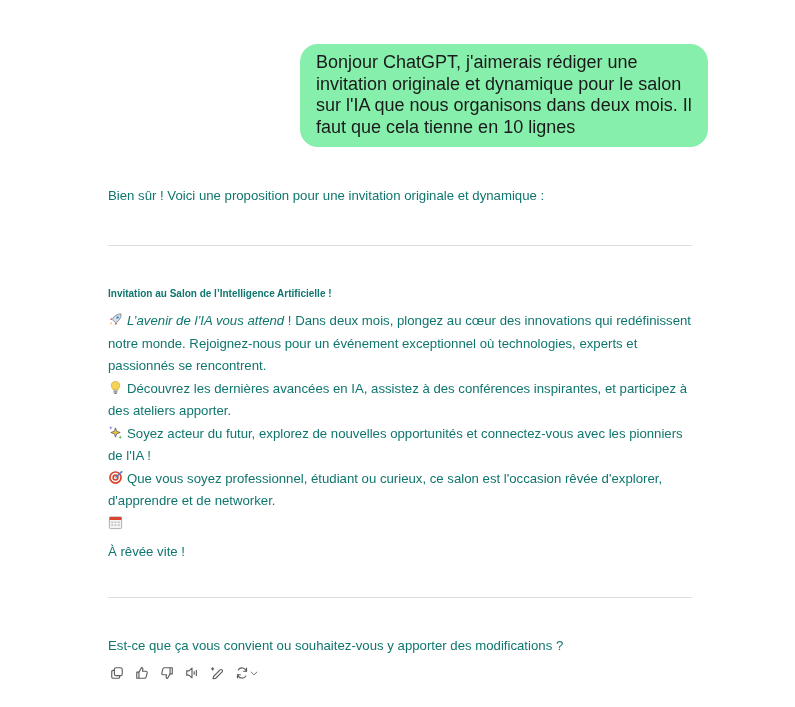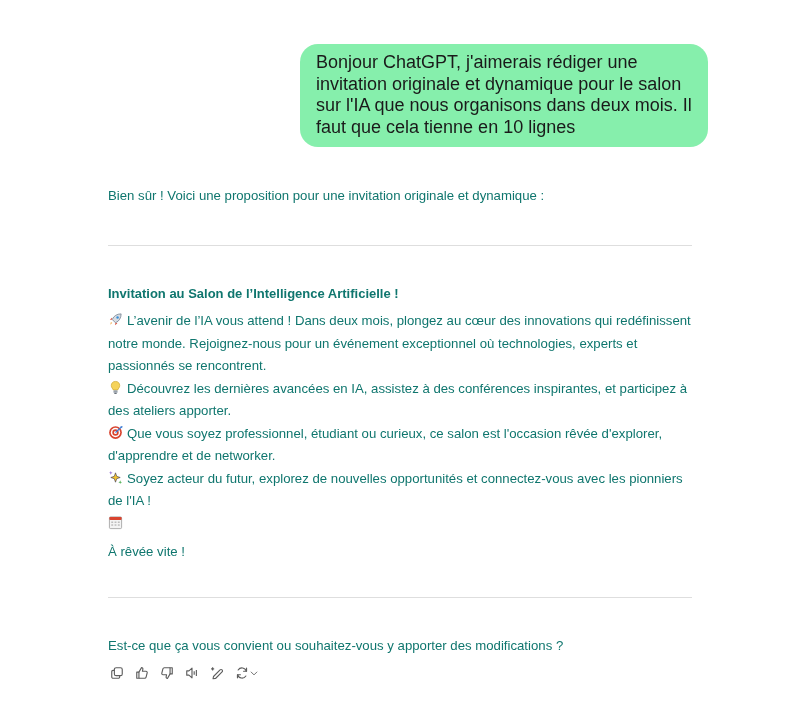--- a/index.html
+++ b/index.html
@@ -48,31 +48,31 @@
       height: 1px;
       background: #dedede;
       border: none;
       margin: 0;
     }
     .hr1 { margin-top: 37px; }
     .title {
       font-weight: bold;
       margin-top: 37px;
       margin-bottom: 5px;
-      font-size: 13px;
+      font-size: 10px;
     }
     .para { margin: 0; }
     .emoji {
       display: inline-block;
       width: 15px;
       height: 15px;
       vertical-align: -2px;
       margin-right: 4px;
     }
-    .em { }
+    .em { font-style: italic; }
     .closing { margin-top: 6px; }
     .hr2 { margin-top: 33px; }
     .question { margin-top: 37px; }
     .actions {
       display: flex;
       align-items: center;
       gap: 10px;
       margin-top: 8px;
       margin-left: 1px;
     }
@@ -121,38 +121,38 @@
           <path d="M8 1.5 C5 1.5 3.5 3.6 3.5 6 C3.5 8 5 9 5.6 10.6 L10.4 10.6 C11 9 12.5 8 12.5 6 C12.5 3.6 11 1.5 8 1.5Z" fill="#f5d35a" stroke="#c9a227" stroke-width="0.7"></path>
           <rect x="5.8" y="11" width="4.4" height="2.6" rx="0.6" fill="#9aa3ad"></rect>
           <rect x="6.6" y="13.6" width="2.8" height="1.2" rx="0.5" fill="#6c757d"></rect>
         </svg>
     </span><span>Découvrez les dernières avancées en IA, assistez à des conférences inspirantes, et participez à des ateliers apporter.</span>
   </div>
 
   <div class="para">
     <span class="emoji">
       <svg viewBox="0 0 16 16">
+          <path d="M8 3 L9.3 6.7 L13 8 L9.3 9.3 L8 13 L6.7 9.3 L3 8 L6.7 6.7Z" fill="#f2c230" stroke="#2f2f4f" stroke-width="0.6"></path>
+          <path d="M3 1 L3.6 2.6 L5 3 L3.6 3.4 L3 5 L2.4 3.4 L1 3 L2.4 2.6Z" fill="#8e6ad8"></path>
+          <path d="M13 11 L13.5 12.5 L15 13 L13.5 13.5 L13 15 L12.5 13.5 L11 13 L12.5 12.5Z" fill="#4caf50"></path>
+        </svg>
+    </span><span>Soyez acteur du futur, explorez de nouvelles opportunités et connectez-vous avec les pionniers de l'IA !</span>
+  </div>
+
+  <div class="para">
+    <span class="emoji">
+      <svg viewBox="0 0 16 16">
           <circle cx="8" cy="8" r="6.8" fill="#d9442f"></circle>
           <circle cx="8" cy="8" r="5" fill="#ffffff"></circle>
           <circle cx="8" cy="8" r="3.4" fill="#d9442f"></circle>
           <circle cx="8" cy="8" r="1.6" fill="#ffffff"></circle>
           <path d="M8 8 L14.5 2" stroke="#3a7bd5" stroke-width="1.4"></path>
           <path d="M13 1.5 L15.5 1 L15 3.5Z" fill="#3a7bd5"></path>
         </svg>
     </span><span>Que vous soyez professionnel, étudiant ou curieux, ce salon est l'occasion rêvée d'explorer, d'apprendre et de networker.</span>
-  </div>
-
-  <div class="para">
-    <span class="emoji">
-      <svg viewBox="0 0 16 16">
-          <path d="M8 3 L9.3 6.7 L13 8 L9.3 9.3 L8 13 L6.7 9.3 L3 8 L6.7 6.7Z" fill="#f2c230" stroke="#2f2f4f" stroke-width="0.6"></path>
-          <path d="M3 1 L3.6 2.6 L5 3 L3.6 3.4 L3 5 L2.4 3.4 L1 3 L2.4 2.6Z" fill="#8e6ad8"></path>
-          <path d="M13 11 L13.5 12.5 L15 13 L13.5 13.5 L13 15 L12.5 13.5 L11 13 L12.5 12.5Z" fill="#4caf50"></path>
-        </svg>
-    </span><span>Soyez acteur du futur, explorez de nouvelles opportunités et connectez-vous avec les pionniers de l'IA !</span>
   </div>
 
   <div class="para">
     <span class="emoji">
       <svg viewBox="0 0 16 16">
           <rect x="1.5" y="2" width="13" height="12.5" rx="1.2" fill="#f4f4f4" stroke="#8a8a8a" stroke-width="0.7"></rect>
           <rect x="1.5" y="2" width="13" height="3.3" rx="1" fill="#d9442f"></rect>
           <g fill="#b5b5b5">
             <rect x="3.5" y="7" width="2" height="1.4"></rect>
             <rect x="7" y="7" width="2" height="1.4"></rect>

